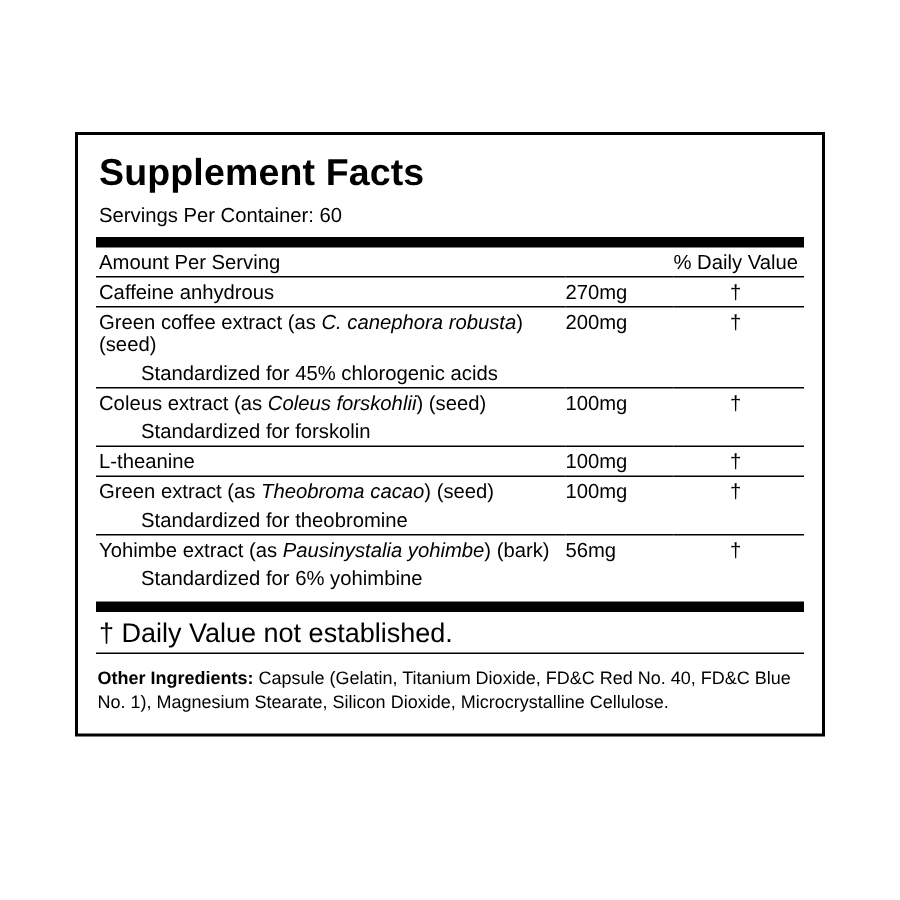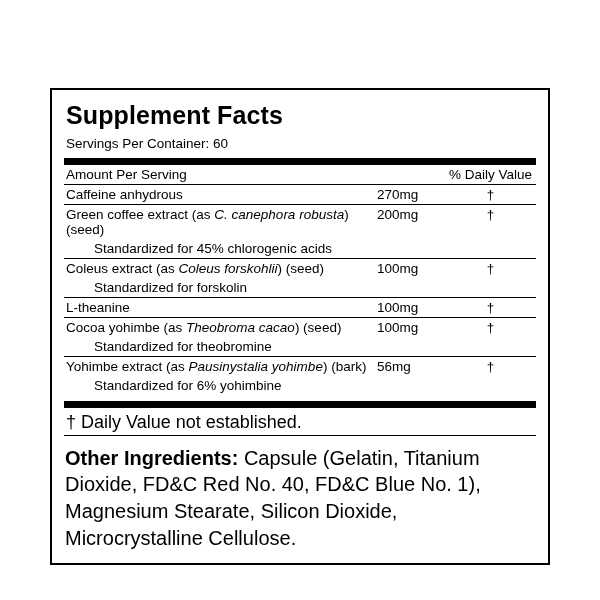--- a/index.html
+++ b/index.html
@@ -66,21 +66,21 @@
   .col-dv  { text-align: center; width: 38px; white-space: nowrap; padding-right: 4px !important; }
   .row-line td { border-top: 1px solid #000000; }
   .sub td { border-top: none; }
   .sub .col-name { padding-left: 30px !important; }
   i { font-style: italic; }
   .footnote {
     font-size: 18px;
     padding: 4px 0 2px 2px;
   }
   .other {
-    font-size: 20px;
+    font-size: 12px;
     line-height: 1.33;
     margin-top: 9px;
     margin-left: 1px;
   }
   .other b { font-weight: bold; }
 </style>
 </head>
 <body>
 
 <div id="page">
@@ -131,21 +131,21 @@
           <td class="col-dv"></td>
         </tr>
 
         <tr class="row-line">
           <td class="col-name">L-theanine</td>
           <td class="col-amt">100mg</td>
           <td class="col-dv">†</td>
         </tr>
 
         <tr class="row-line">
-          <td class="col-name"><span>Cocoa yohimbe (as </span><i>Theobroma cacao</i><span>) (seed)</span></td>
+          <td class="col-name"><span>Green extract (as </span><i>Theobroma cacao</i><span>) (seed)</span></td>
           <td class="col-amt">100mg</td>
           <td class="col-dv">†</td>
         </tr>
 
         <tr class="sub">
           <td class="col-name">Standardized for theobromine</td>
           <td class="col-amt"></td>
           <td class="col-dv"></td>
         </tr>
 

